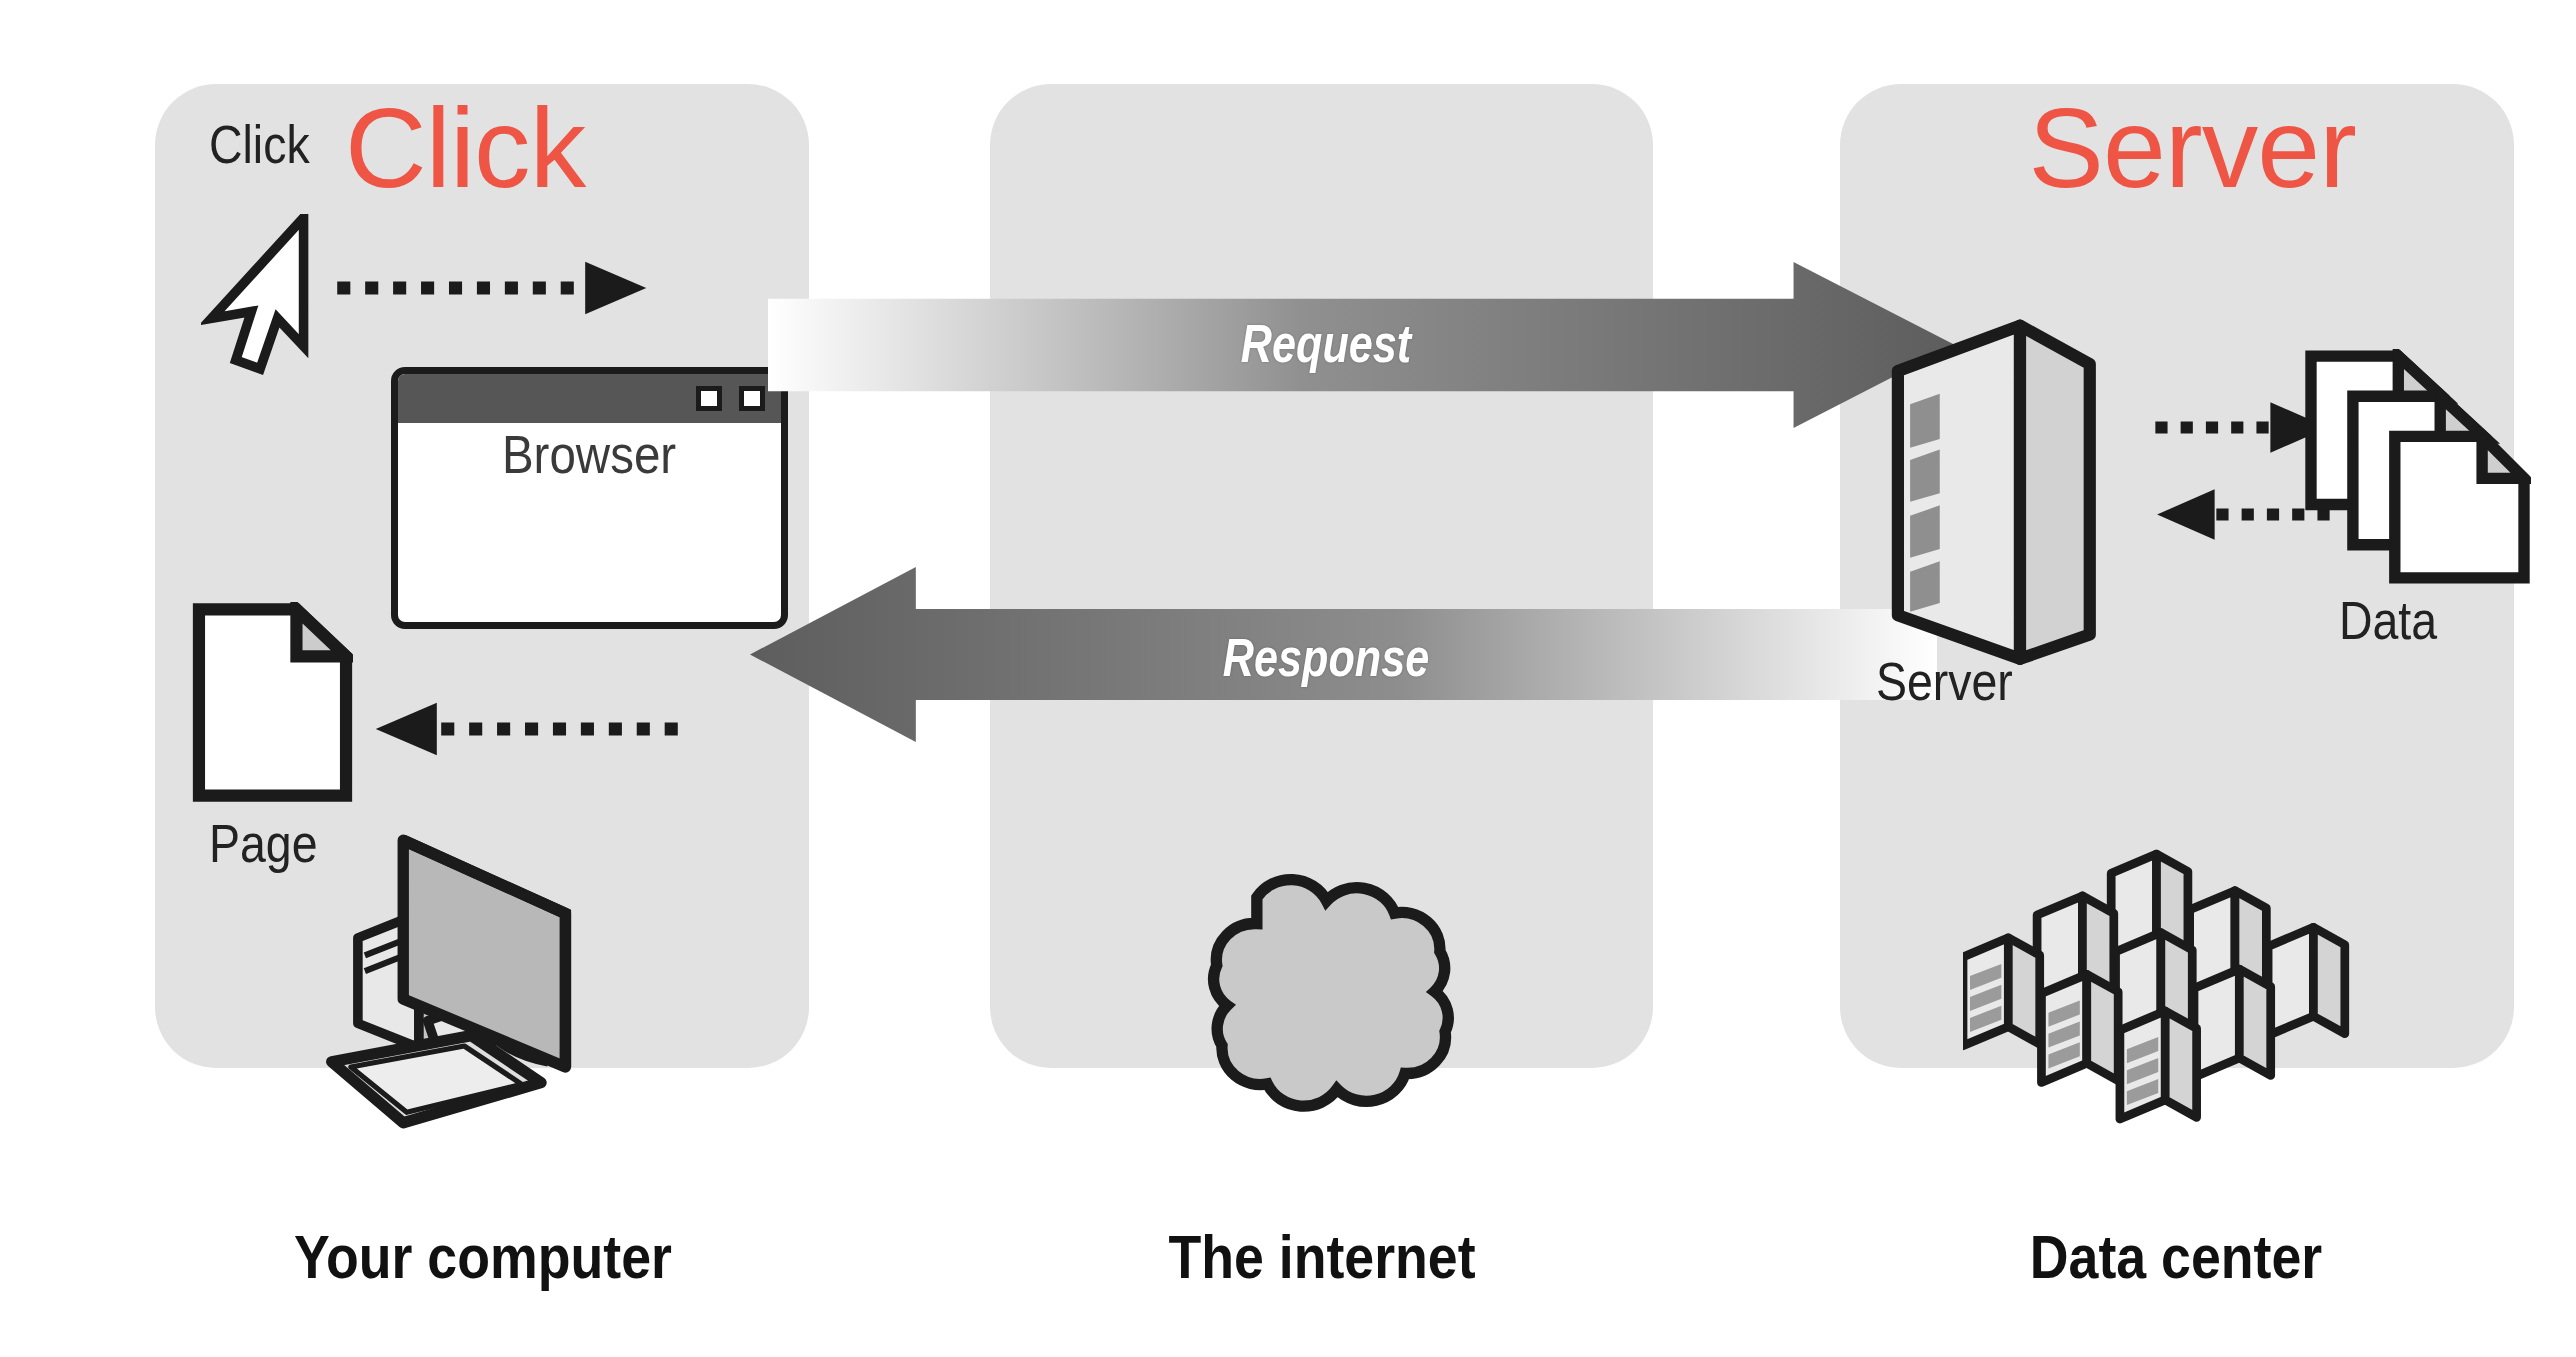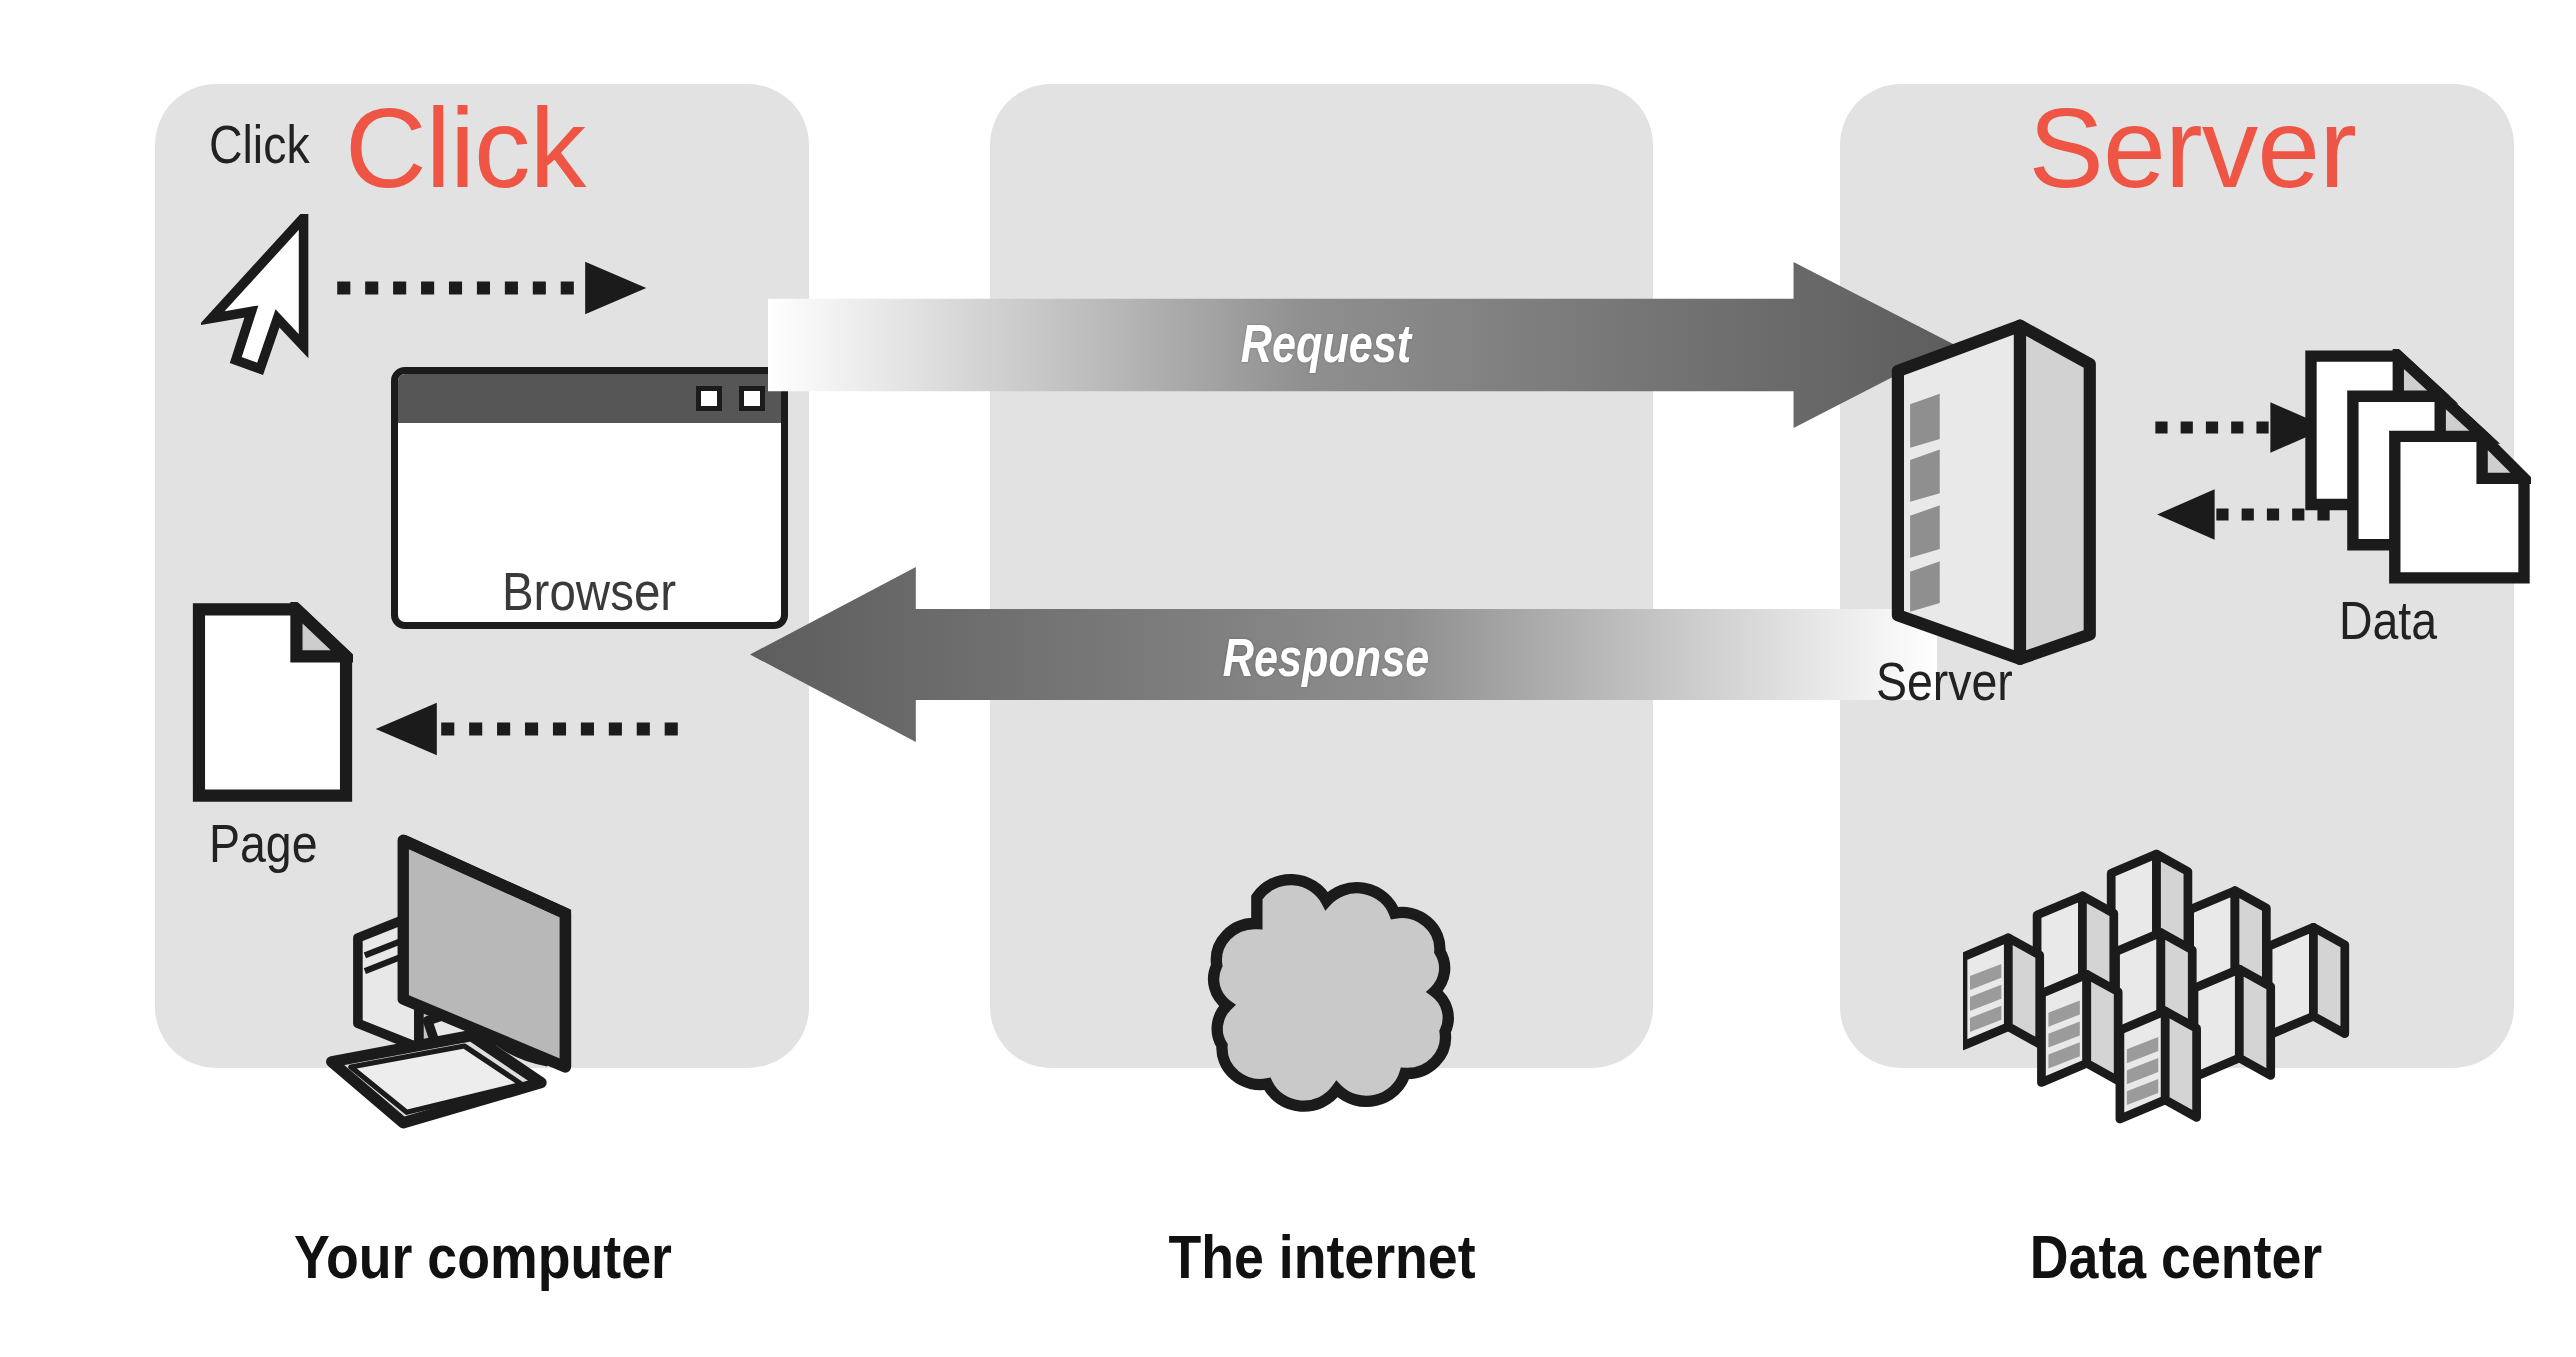--- a/index.html
+++ b/index.html
@@ -69,21 +69,21 @@
     box-sizing:border-box;overflow:hidden;
   }
   #browser-titlebar{height:49px;background:#565656;position:relative;}
   .win-btn{
     position:absolute;top:12.2px;width:26px;height:24.4px;
     border:5.2px solid #1b1b1b;background:#ffffff;box-sizing:border-box;
   }
   #win-btn-1{right:59px;}
   #win-btn-2{right:15.7px;}
   #browser-body{
-    height:calc(100% - 49px);display:flex;align-items:flex-end;justify-content:center;
+    height:calc(100% - 49px);display:flex;align-items:flex-start;justify-content:center;
   }
   #browser-label{
     color:#3a3a3a;font-size:54px;font-weight:400;
     font-family:"Liberation Sans Narrow","Liberation Sans",sans-serif;
     transform:scaleX(.88);
   }
 
   
   .svgbox{position:absolute;}
 

